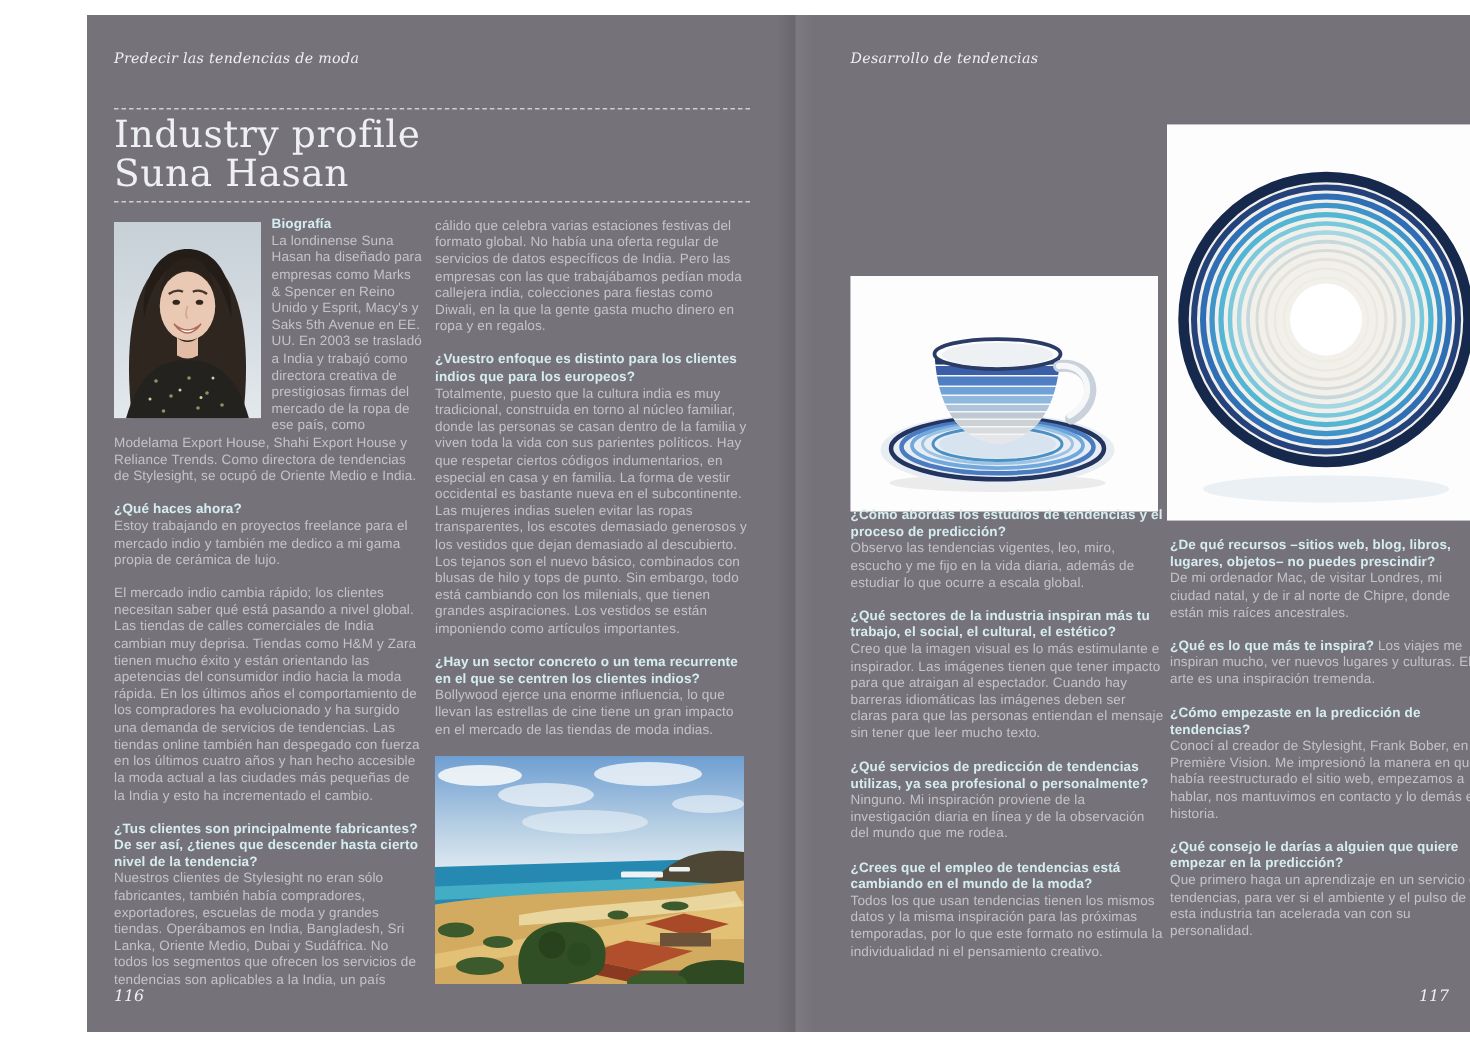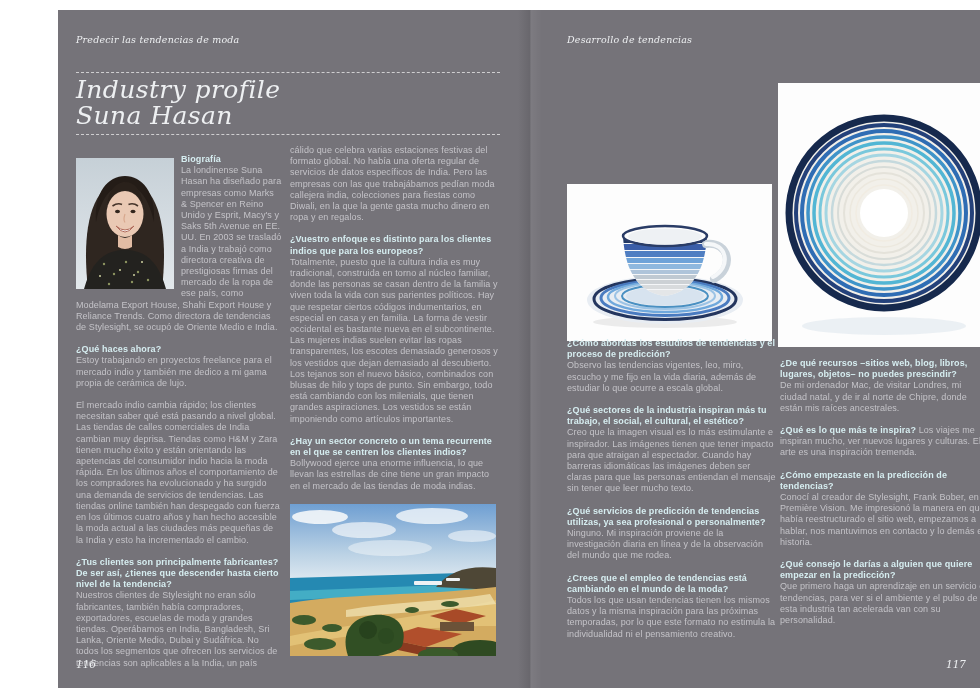--- a/index.html
+++ b/index.html
@@ -5,21 +5,21 @@
   html,body{margin:0;padding:0;background:#ffffff;}
   .canvas{position:relative;width:980px;height:700px;background:#ffffff;overflow:hidden;
           font-family:"Liberation Sans",sans-serif;}
   .spread{position:absolute;left:18px;top:10px;width:944px;height:678px;background:var(--page-bg,#757379);margin-left:40px;}
   .fold{position:absolute;left:460px;top:0;width:24px;height:678px;
         background:linear-gradient(90deg,rgba(0,0,0,0) 0%,rgba(0,0,0,0.10) 48%,rgba(255,255,255,0.06) 55%,rgba(0,0,0,0) 100%);}
   .runhead{position:absolute;top:24px;left:18px;font-family:"DejaVu Serif",serif;font-style:italic;
            font-size:9.5px;color:var(--title-text,#eef0f2);letter-spacing:0.2px;}
   .titleblock{position:absolute;left:18px;top:62px;width:424px;}
   .rule{border-top:1px dashed rgba(255,255,255,0.65);height:0;}
-  .title{font-family:"DejaVu Serif",serif;font-style:italic;color:var(--title-text,#eef0f2);
+  .title{font-family:"DejaVu Serif",serif;color:var(--title-text,#eef0f2);
          font-size:25px;line-height:26px;padding:4px 0 5px 0;letter-spacing:0.4px;}
   .col{position:absolute;font-size:9px;line-height:11.2px;color:var(--body-text,#c4c3c8);letter-spacing:0.1px;}
   .section{margin:0 0 11px 0;}
   .section .q{display:block;font-weight:bold;color:var(--heading,#d6edf0);}
   .section.inline .q{display:inline;}
   .section .a{display:inline;}
   .section .a.block{display:block;}
   .portrait{float:left;width:98px;height:131px;margin:4px 7px 3px 0;overflow:hidden;}
   .photo{position:absolute;overflow:hidden;}
   .coast{left:232px;top:494px;width:206px;height:152px;}
@@ -40,21 +40,21 @@
 
     <div class="titleblock">
       <div class="rule"></div>
       <div class="title">
         <div>Industry profile</div>
         <div>Suna Hasan</div>
       </div>
       <div class="rule"></div>
     </div>
 
-    <div class="col" style="left:18px;top:144px;width:206px">
+    <div class="col" style="left:18px;top:134px;width:206px">
       <div class="portrait">
         <svg width="98" height="131" viewBox="0 0 98 131">
           <defs>
             <linearGradient id="pbg" x1="0" y1="0" x2="0" y2="1">
               <stop offset="0" stop-color="#c6d0d7"></stop>
                 <stop offset="1" stop-color="#e3e8ec"></stop>
             </linearGradient>
           </defs>
           <rect width="98" height="131" fill="url(#pbg)"></rect>
           <path d="M12,131 C6,78 12,26 49,20 C86,26 92,78 86,131 Z" fill="#2f2620"></path>

